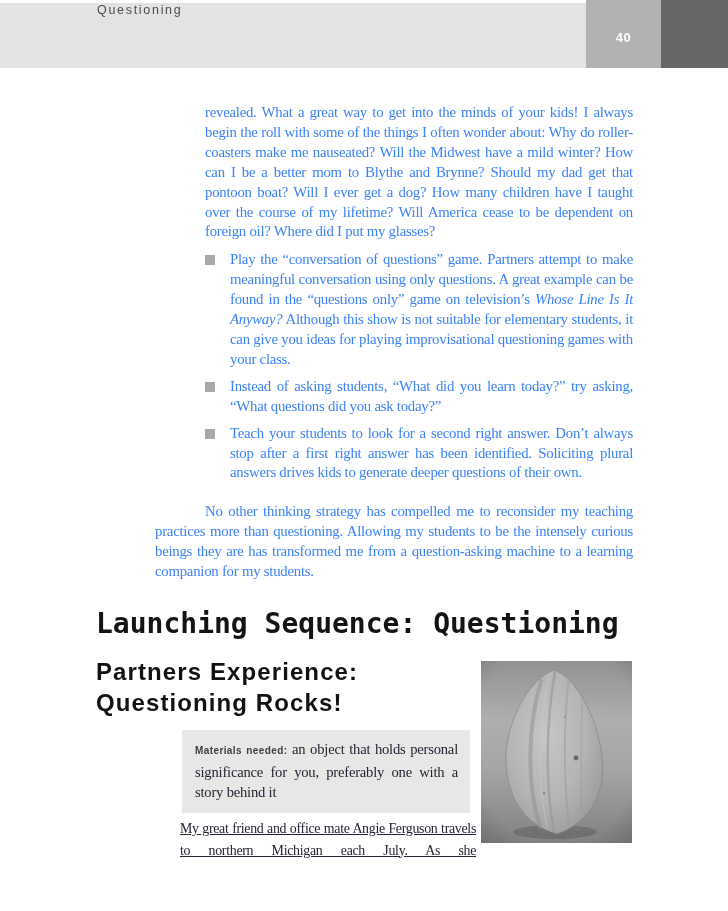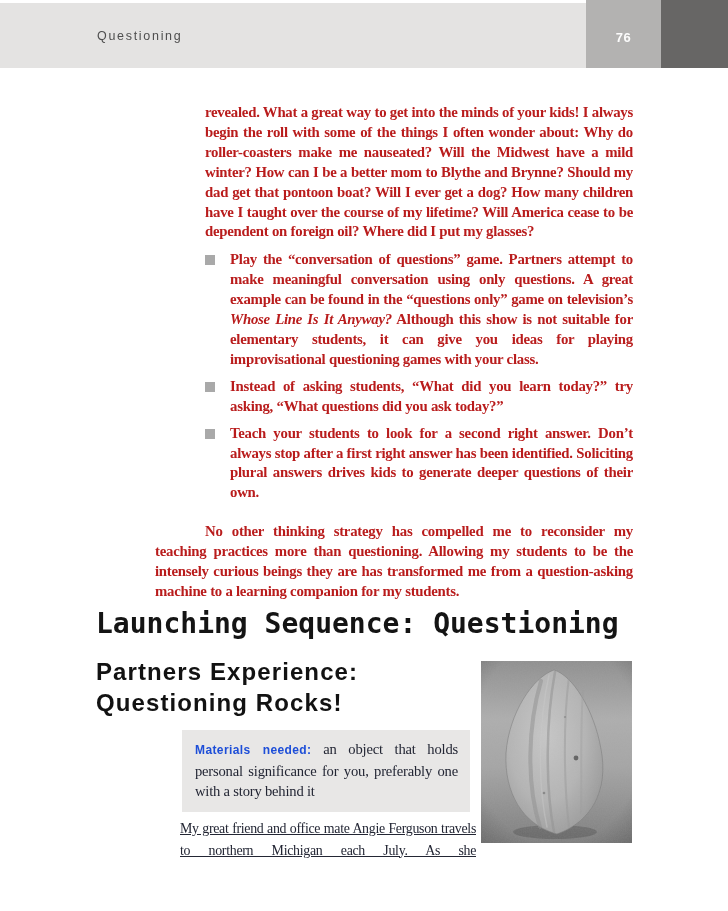--- a/index.html
+++ b/index.html
@@ -2,69 +2,69 @@
 <html lang="en"><head>
 <meta charset="utf-8">
 <style>
   * { margin:0; padding:0; box-sizing:border-box; }
   html,body { background:#ffffff; }
   body { width:728px; height:911px; position:relative; font-family:"Liberation Serif", serif; }
   .page { position:absolute; inset:0; width:728px; height:911px; background:#ffffff; overflow:hidden; }
 
   
   .header-bar { position:absolute; top:0; left:0; width:728px; height:68px; display:flex; }
-  .seg-light { flex:0 0 586px; background:#e4e3e2; margin-top:3px; display:flex; align-items:center; padding-left:97px; }
+  .seg-light { flex:0 0 586px; background:#e4e3e2; margin-top:3px; display:flex; padding-left:97px; }
   .running-title { font-family:"Liberation Sans", sans-serif; font-size:12.5px; letter-spacing:1.7px; color:#4e4e4e; }
   .seg-number { flex:0 0 75px; background:#b3b2b1; display:flex; align-items:center; justify-content:center; }
   .page-number { font-family:"Liberation Sans", sans-serif; font-weight:700; font-size:13px; letter-spacing:.5px; color:#fcfcfc; padding-top:6px; }
   .seg-dark { flex:0 0 67px; background:#676665; }
 
   
-  .main-column { position:absolute; left:155px; top:103px; width:478px; color:#b91c1c;
-                 font-size:14.8px; line-height:19.9px; letter-spacing:-0.25px; text-align:justify;font-weight:bold; }
+  .main-column { position:absolute; left:155px; top:103px; width:478px; color:#3b82f6;
+                 font-size:14.8px; line-height:19.9px; letter-spacing:-0.25px; text-align:justify; }
   .intro-paragraph { margin-left:50px; hyphens:auto; }
   .bullet-list { list-style:none; margin:8px 0 0 50px; }
   .bullet-item { position:relative; padding-left:25px; margin-top:7px; hyphens:auto; }
   .bullet-square { position:absolute; left:0; top:5px; width:10px; height:10px; background:#a9a9a9; }
   .em { font-style:italic; }
   .closing-paragraph { margin-top:19px; text-indent:50px; }
 
   
   .section-heading { position:absolute; left:96px; top:607px; font-family:"DejaVu Sans Mono", monospace;
                      font-weight:700; font-size:28px; color:#141414; white-space:nowrap; }
   .subsection-heading { position:absolute; left:96px; top:656px; font-family:"Liberation Sans", sans-serif;
                         font-size:24px; line-height:31px; letter-spacing:1.1px; color:#121212; }
 
   
   .materials-box { position:absolute; left:182px; top:730px; width:288px; background:#e8e7e6;
                    padding:9px 12px 10px 13px; font-size:14.6px; line-height:20.5px; letter-spacing:-0.2px;
                    text-align:justify; color:#232634; }
-  .materials-label { font-family:"Liberation Sans", sans-serif; font-weight:700; font-size:12px;
-                     letter-spacing:.4px; color:#1d4ed8; }
+  .materials-label { font-family:"Liberation Sans", sans-serif; font-weight:700; font-size:10px;
+                     letter-spacing:.4px; color:#404040; }
 
   
   .rock-figure { position:absolute; left:481px; top:661px; width:151px; height:182px; }
   .rock-figure svg { display:block; }
 
   
   .body-paragraph { position:absolute; left:180px; top:818px; width:296px; color:#232634;
                     font-size:13.9px; line-height:21.5px; letter-spacing:-0.3px;
                     text-align:justify; text-align-last:justify;text-decoration:underline; }
 </style>
 </head>
 <body>
 
 <div class="page">
 
   <div class="header-bar">
     <div class="seg-light">
       <span class="running-title">Questioning</span>
     </div>
     <div class="seg-number">
-      <span class="page-number">76</span>
+      <span class="page-number">40</span>
     </div>
     <div class="seg-dark"></div>
   </div>
 
   <div class="main-column">
     <p class="intro-paragraph">revealed. What a great way to get into the minds of your kids! I always begin the roll with some of the things I often wonder about: Why do roller-coasters make me nauseated? Will the Midwest have a mild winter? How can I be a better mom to Blythe and Brynne? Should my dad get that pontoon boat? Will I ever get a dog? How many children have I taught over the course of my lifetime? Will America cease to be dependent on foreign oil? Where did I put my glasses?</p>
 
     <ul class="bullet-list">
       <li class="bullet-item">
         <span class="bullet-square"></span><span>Play the “conversation of questions” game. Partners attempt to make meaningful conversation using only questions. A great example can be found in the “questions only” game on television’s </span><span class="em">Whose Line Is It Anyway?</span><span> Although this show is not suitable for elementary students, it can give you ideas for playing improvisational questioning games with your class.</span>

